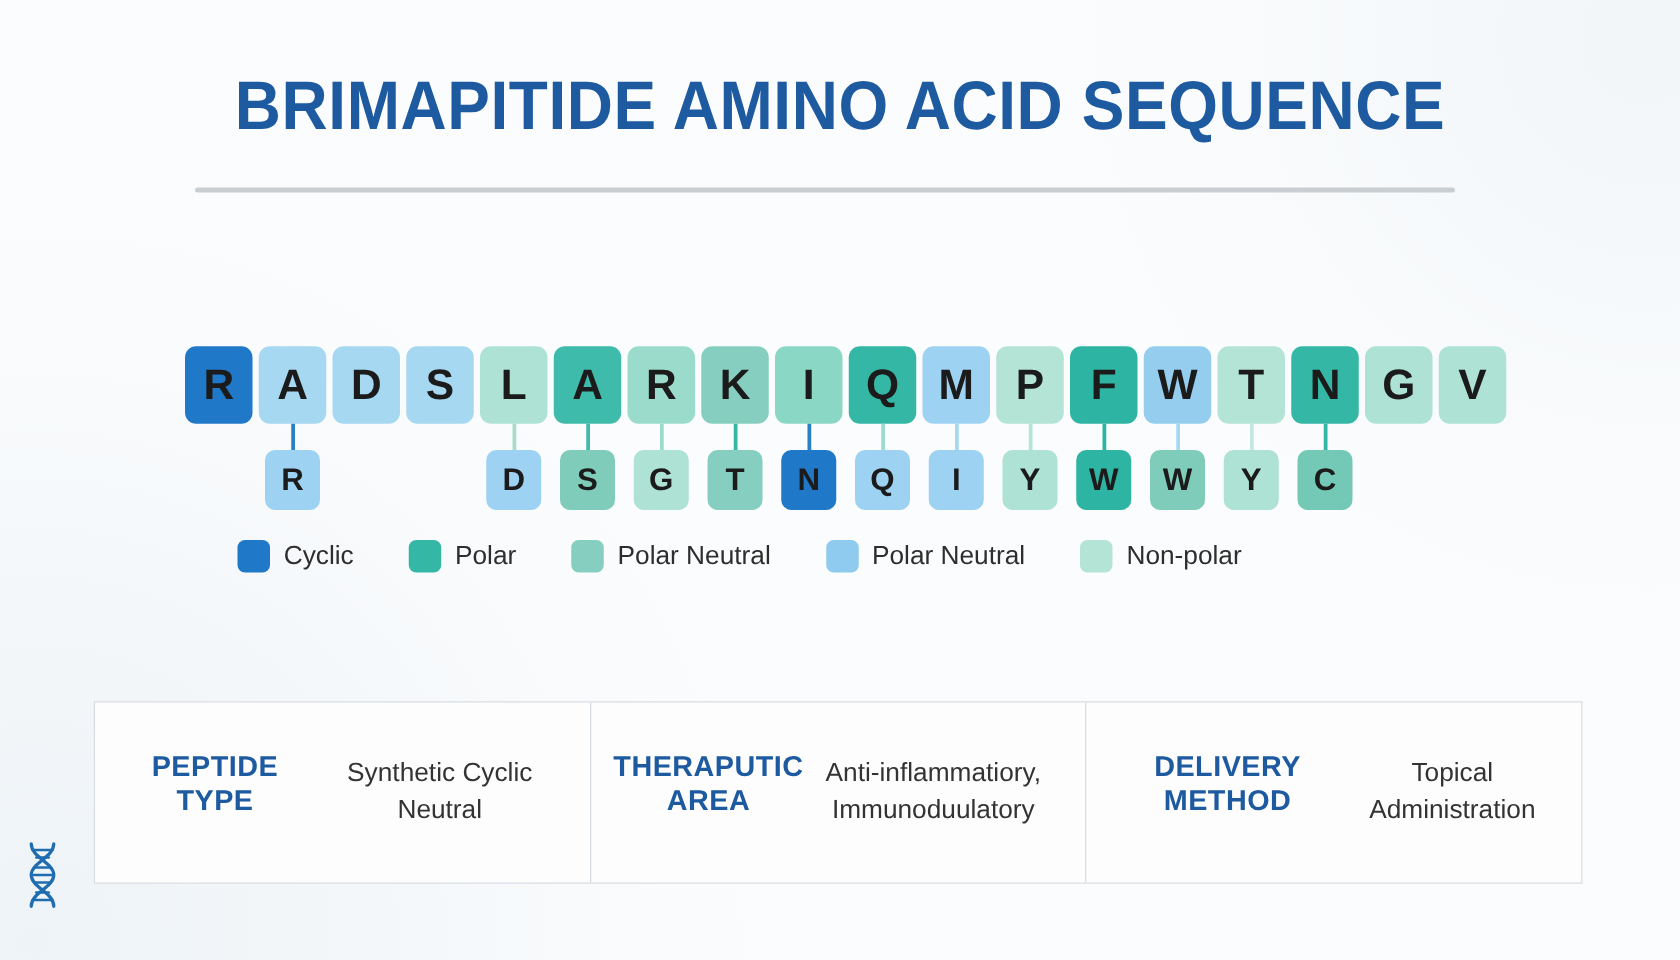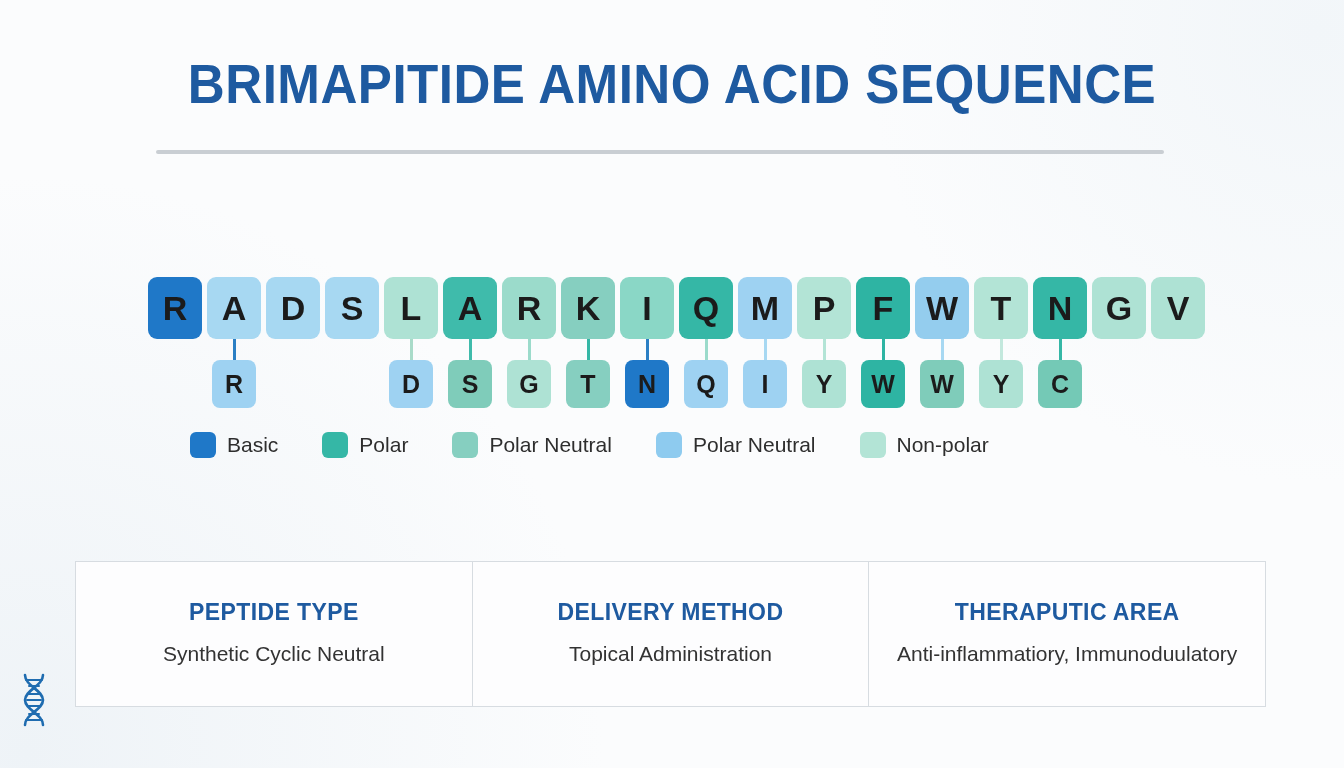--- a/index.html
+++ b/index.html
@@ -139,21 +139,21 @@
     width: 1191px;
     height: 146px;
     display: flex;
     border: 1px solid #d7dce1;
     background: #fdfdfe;
   }
   .info-card {
     flex: 1 1 0;
     border-right: 1px solid #d7dce1;
     display: flex;
-    flex-direction: column;
+    flex-direction: row;
     align-items: center;
     justify-content: center;
     padding: 0 18px;
     text-align: center;
   }
   .info-card:last-child { border-right: none; }
   .info-head {
     font-size: 23px;
     font-weight: 700;
     color: #1e5aa0;
@@ -297,21 +297,21 @@
       <div class="seq-col">
         <div class="tile" style="background: rgb(174, 226, 212);">V</div>
         <div class="sub-slot"></div>
       </div>
     </div>
 </div>
 
 <div class="legend" id="legend">
     <div class="legend-item">
       <span class="legend-swatch" style="background: rgb(31, 120, 200);"></span>
-      <span class="legend-label">Basic</span>
+      <span class="legend-label">Cyclic</span>
     </div>
     <div class="legend-item">
       <span class="legend-swatch" style="background: rgb(53, 183, 166);"></span>
       <span class="legend-label">Polar</span>
     </div>
     <div class="legend-item">
       <span class="legend-swatch" style="background: rgb(134, 207, 192);"></span>
       <span class="legend-label">Polar Neutral</span>
     </div>
     <div class="legend-item">
@@ -323,26 +323,26 @@
       <span class="legend-label">Non-polar</span>
     </div>
   </div>
 
 <div class="info-strip" id="info-strip">
     <div class="info-card">
       <div class="info-head">PEPTIDE TYPE</div>
       <div class="info-body">Synthetic Cyclic Neutral</div>
     </div>
     <div class="info-card">
+      <div class="info-head">THERAPUTIC AREA</div>
+      <div class="info-body">Anti-inflammatiory, Immunoduulatory</div>
+    </div>
+    <div class="info-card">
       <div class="info-head">DELIVERY METHOD</div>
       <div class="info-body">Topical Administration</div>
-    </div>
-    <div class="info-card">
-      <div class="info-head">THERAPUTIC AREA</div>
-      <div class="info-body">Anti-inflammatiory, Immunoduulatory</div>
     </div>
   </div>
 
 <svg class="dna-icon" viewBox="0 0 40 56">
   <g stroke="#1f6cb0" stroke-width="2.6" fill="none" stroke-linecap="round">
     <path d="M11 3 C11 14, 29 18, 29 28 C29 38, 11 42, 11 53"></path>
     <path d="M29 3 C29 14, 11 18, 11 28 C11 38, 29 42, 29 53"></path>
     <line x1="12" y1="8" x2="28" y2="8" stroke-width="2"></line>
     <line x1="15" y1="14" x2="25" y2="14" stroke-width="2"></line>
     <line x1="14" y1="22" x2="26" y2="22" stroke-width="2"></line>

